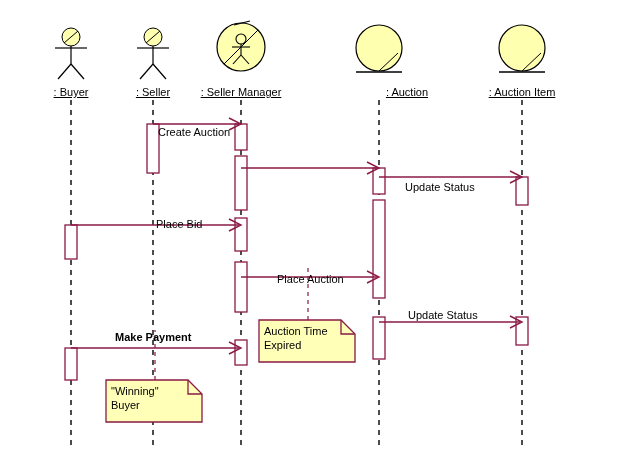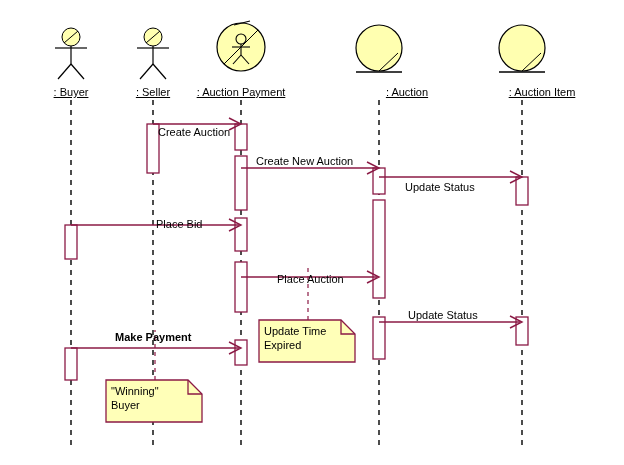--- a/index.html
+++ b/index.html
@@ -178,30 +178,29 @@
       <path d="M341,320 L341,334 L355,334" fill="none" stroke="#8b1a45" stroke-width="1.3" stroke-linejoin="miter"></path>
     </g>
     <g>
       <path d="M106,380 L188,380 L202,394 L202,422 L106,422 Z" fill="#ffffb8" stroke="#8b1a45" stroke-width="1.3" stroke-linejoin="miter"></path>
       <path d="M188,380 L188,394 L202,394" fill="none" stroke="#8b1a45" stroke-width="1.3" stroke-linejoin="miter"></path>
     </g>
   </svg>
 
   <div class="hdr-label" style="left:71px; top:86px;">: Buyer</div>
   <div class="hdr-label" style="left:153px; top:86px;">: Seller</div>
-  <div class="hdr-label" style="left:241px; top:86px;">: Auction Payment</div>
+  <div class="hdr-label" style="left:241px; top:86px;">: Seller Manager</div>
   <div class="hdr-label" style="left:379px; top:86px;margin-left:28px;">: Auction</div>
-  <div class="hdr-label" style="left:522px; top:86px;margin-left:20px;">: Auction Item</div>
+  <div class="hdr-label" style="left:522px; top:86px;">: Auction Item</div>
 
   <div class="msg-label" style="left:158px; top:110px;">Create Auction</div>
-  <div class="msg-label" style="left:256px; top:139px;">Create New Auction</div>
   <div class="msg-label" style="left:405px; top:165px;">Update Status</div>
   <div class="msg-label" style="left:128px; top:202px;padding-left:28px;">Place Bid</div>
   <div class="msg-label" style="left:277px; top:257px;">Place Auction</div>
   <div class="msg-label" style="left:408px; top:293px;">Update Status</div>
   <div class="msg-label" style="left:115px; top:315px;font-weight:bold;">Make Payment</div>
 
-  <div class="note-text" style="left:264px; top:324px; width:86px;">Update Time
+  <div class="note-text" style="left:264px; top:324px; width:86px;">Auction Time
 Expired</div>
   <div class="note-text" style="left:111px; top:384px; width:86px;">"Winning"
 Buyer</div>
 
 </div>
 
 </body></html>

